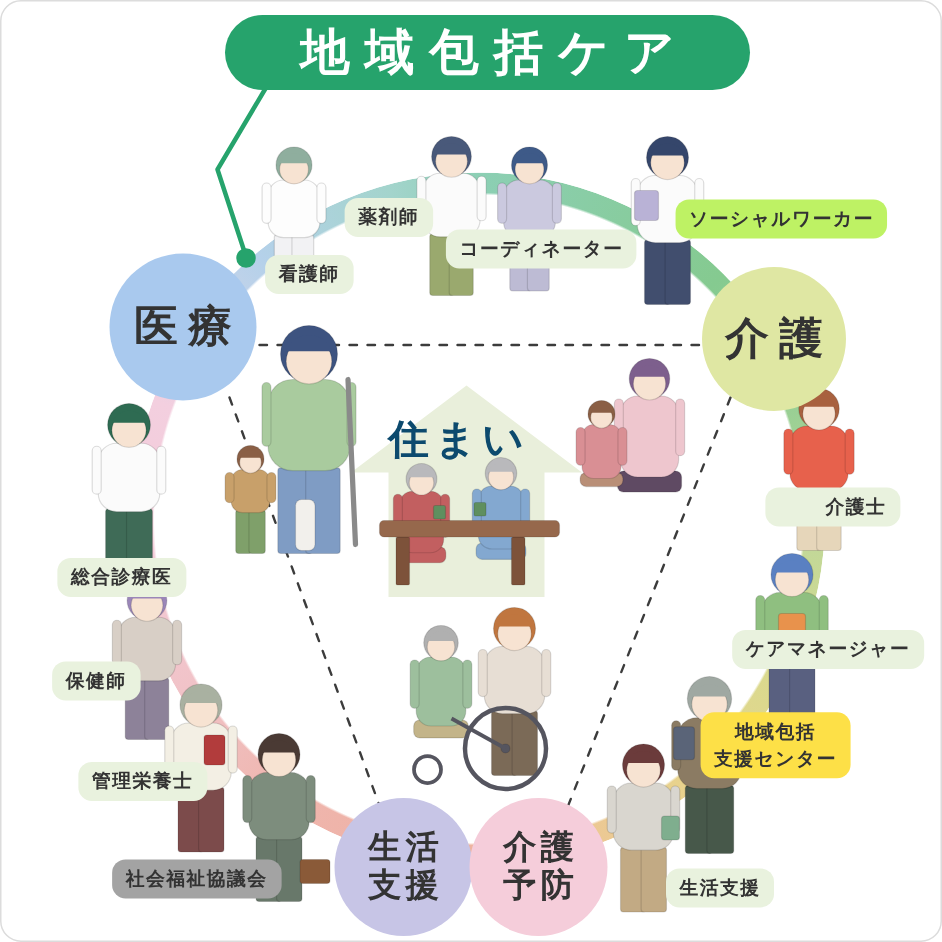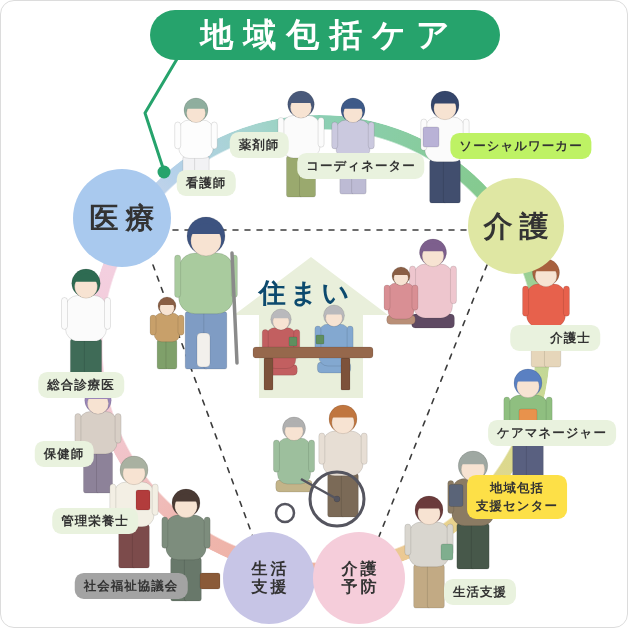--- a/index.html
+++ b/index.html
@@ -14,21 +14,21 @@
     position:absolute;left:240px;top:274px;width:130px;text-align:center;
     z-index:2;font-weight:bold;font-size:27px;letter-spacing:4px;color:#0c4a6e;
   }
   .domain{
     position:absolute;border-radius:50%;z-index:3;display:flex;flex-direction:column;
     align-items:center;justify-content:center;font-weight:bold;color:#333;
     transform:translate(-50%,-50%);text-align:center;
   }
   .domain .ln{display:block;line-height:1.12;}
   .domain--big{font-size:29px;letter-spacing:7px;text-indent:7px;}
-  .domain--small{font-size:16px;letter-spacing:3px;text-indent:3px;}
+  .domain--small{font-size:22px;letter-spacing:3px;text-indent:3px;}
   .pill{
     position:absolute;transform:translate(-50%,-50%);z-index:4;
     background:#e9f2de;border-radius:9px;padding:4px 9px;
     font-size:12.5px;font-weight:600;letter-spacing:1px;line-height:1.45;
     color:#333;text-align:center;white-space:nowrap;
   }
   .pill .ln{display:block;}
   .banner{
     position:absolute;left:149px;top:9px;width:350px;height:50px;z-index:5;
     border-radius:26px;display:flex;align-items:center;justify-content:center;

